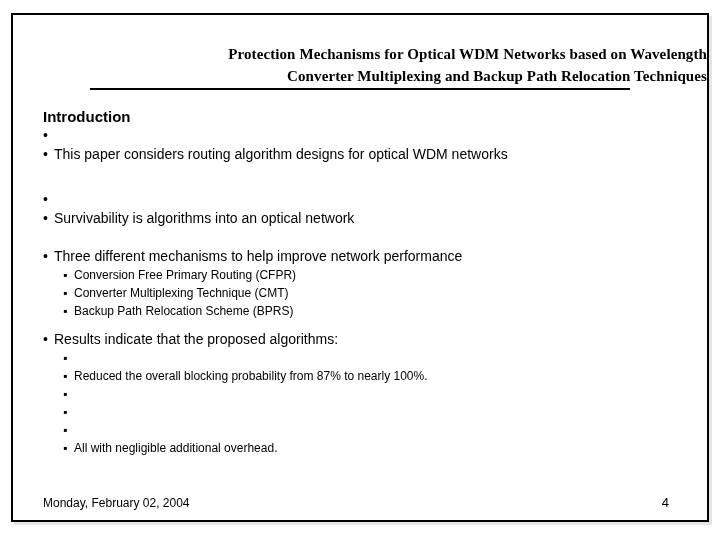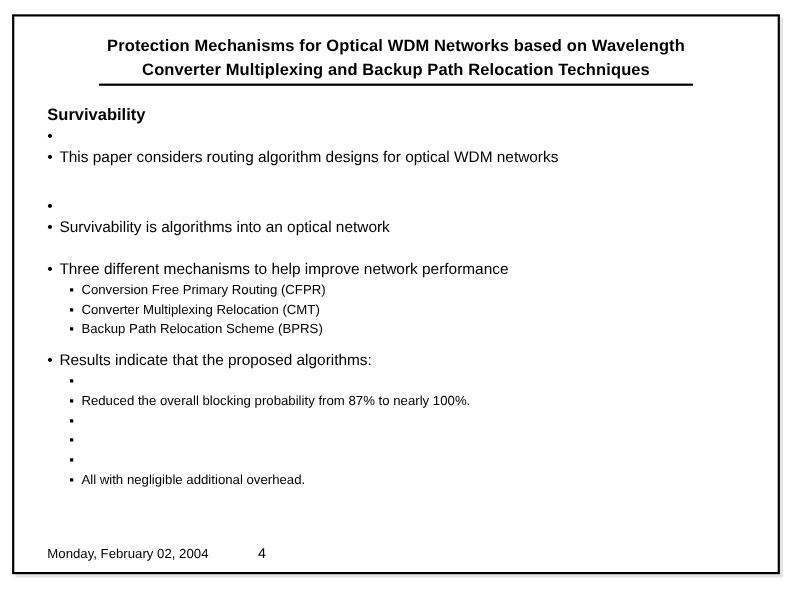--- a/index.html
+++ b/index.html
@@ -13,26 +13,27 @@
   }
   .slide {
     position: absolute;
     left: 11px; top: 13px;
     width: 698px; height: 509px;
     background: #ffffff;
     border: 2px solid #000000;
     box-shadow: 3px 3px 0 rgba(0,0,0,0.10);
   }
   .title {
-    margin-top: 16px;
-    text-align: center;
+    margin-top: 28px;
+    text-align: right;
     font-weight: bold;
     font-size: 15px;
     line-height: 22px;
     letter-spacing: 0.1px;
+    font-family: Liberation Serif, serif;
   }
   .title-rule {
     width: 540px;
     margin: 1px auto 0 auto;
     border-top: 2px solid #000000;
     height: 0;
   }
   .content {
     padding: 0 28px 0 30px;
   }
@@ -62,40 +63,39 @@
     padding-left: 20px;
   }
   .sub .marker {
     flex: none;
     width: 11px;
   }
   .footer {
     position: absolute;
     left: 30px; right: 38px; bottom: 10px;
     display: flex;
-    justify-content: flex-start;
+    justify-content: space-between;
     align-items: baseline;
     font-size: 12px;
-    gap: 45px;
   }
   .page-num { font-size: 13px; }
 </style>
 </head>
 <body>
 
 <div class="slide">
 
   <div class="title">
     <div>Protection Mechanisms for Optical WDM Networks based on Wavelength</div>
     <div>Converter Multiplexing and Backup Path Relocation Techniques</div>
   </div>
   <div class="title-rule"></div>
 
   <div class="content">
-    <div class="heading">Survivability</div>
+    <div class="heading">Introduction</div>
 
     <div class="group group-1">
       <div class="bullet">
         <span class="marker">•</span>
       </div>
       <div class="bullet">
         <span class="marker">•</span>
         <span>This paper considers routing algorithm designs for optical WDM networks</span>
       </div>
     </div>
@@ -114,21 +114,21 @@
       <div class="bullet">
         <span class="marker">•</span>
         <span>Three different mechanisms to help improve network performance</span>
       </div>
       <div class="sub">
         <span class="marker">▪</span>
         <span>Conversion Free Primary Routing (CFPR)</span>
       </div>
       <div class="sub">
         <span class="marker">▪</span>
-        <span>Converter Multiplexing Relocation (CMT)</span>
+        <span>Converter Multiplexing Technique (CMT)</span>
       </div>
       <div class="sub">
         <span class="marker">▪</span>
         <span>Backup Path Relocation Scheme (BPRS)</span>
       </div>
     </div>
 
     <div class="group group-4">
       <div class="bullet">
         <span class="marker">•</span>

